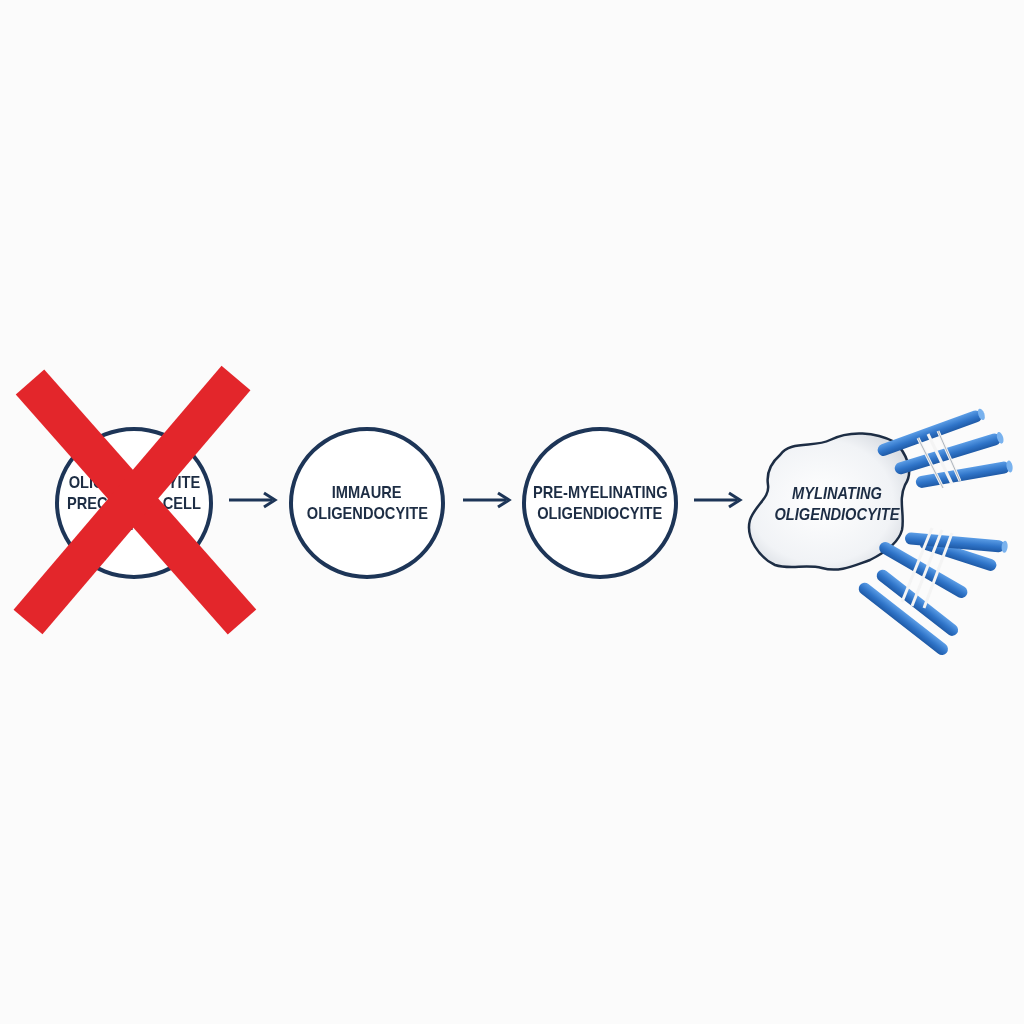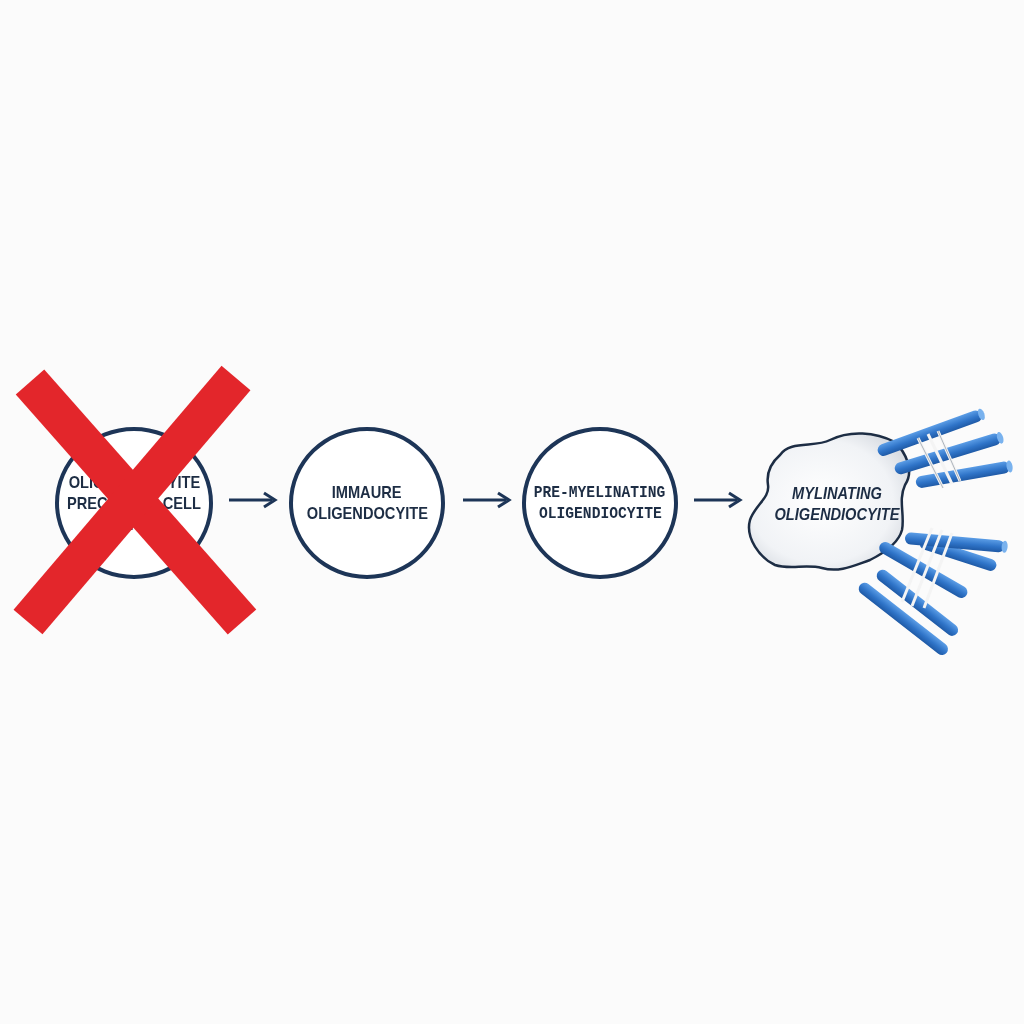--- a/index.html
+++ b/index.html
@@ -32,21 +32,21 @@
   <div class="circle" style="left:289px; top:427px; width:156px; height:152px;justify-content:center;">
     <div class="label">IMMAURE</div>
     <div class="label">OLIGENDOCYITE</div>
   </div>
 
   <svg class="arrow" style="left:462px; top:490px;" width="50" height="20" viewBox="0 0 50 20">
     <line x1="1" y1="10" x2="44" y2="10" stroke="#1d3557" stroke-width="3"></line>
     <path d="M36 3 L47 10 L36 17" fill="none" stroke="#1d3557" stroke-width="3"></path>
   </svg>
 
-  <div class="circle" style="left:522px; top:427px; width:156px; height:152px;font-family:Liberation Mono, monospace;">
+  <div class="circle" style="left:522px; top:427px; width:156px; height:152px;">
     <div class="label">PRE-MYELINATING</div>
     <div class="label">OLIGENDIOCYITE</div>
   </div>
 
   <svg class="arrow" style="left:693px; top:490px;" width="50" height="20" viewBox="0 0 50 20">
     <line x1="1" y1="10" x2="44" y2="10" stroke="#1d3557" stroke-width="3"></line>
     <path d="M36 3 L47 10 L36 17" fill="none" stroke="#1d3557" stroke-width="3"></path>
   </svg>
 
   <svg class="overlay" width="1024" height="1024" viewBox="0 0 1024 1024">

